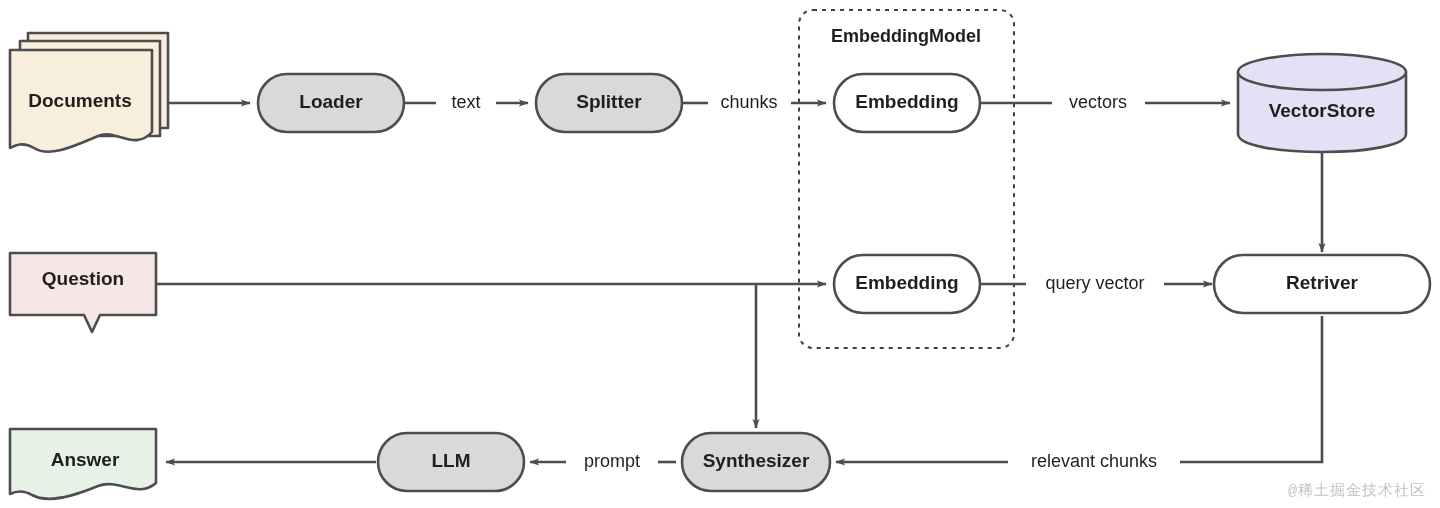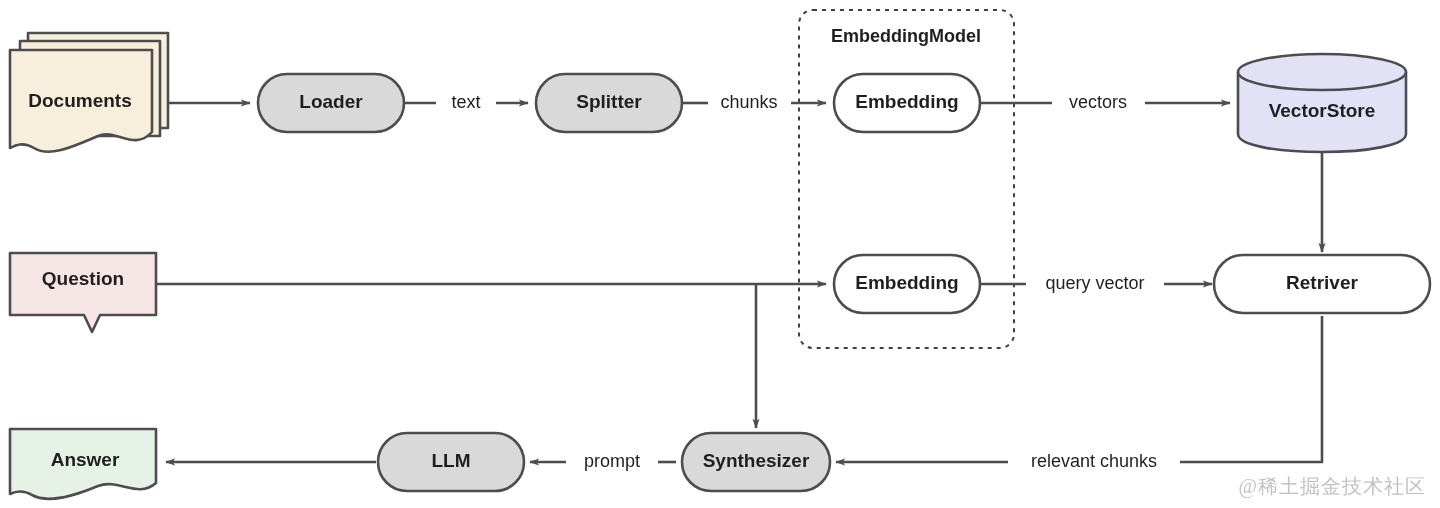--- a/index.html
+++ b/index.html
@@ -67,22 +67,22 @@
     stroke-width: 2;
     stroke-dasharray: 4 5;
   }
   .label-bg {
     fill: #ffffff;
   }
   #watermark {
     position: absolute;
     right: 14px;
     bottom: 8px;
-    font-family: Liberation Serif, serif;
-    font-size: 20px;
+    font-family: Liberation Mono, monospace;
+    font-size: 15px;
     color: #c2c2c2;
     letter-spacing: 1px;
     user-select: none;
   }
 </style>
 </head>
 <body>
 
 <div id="canvas">
 

